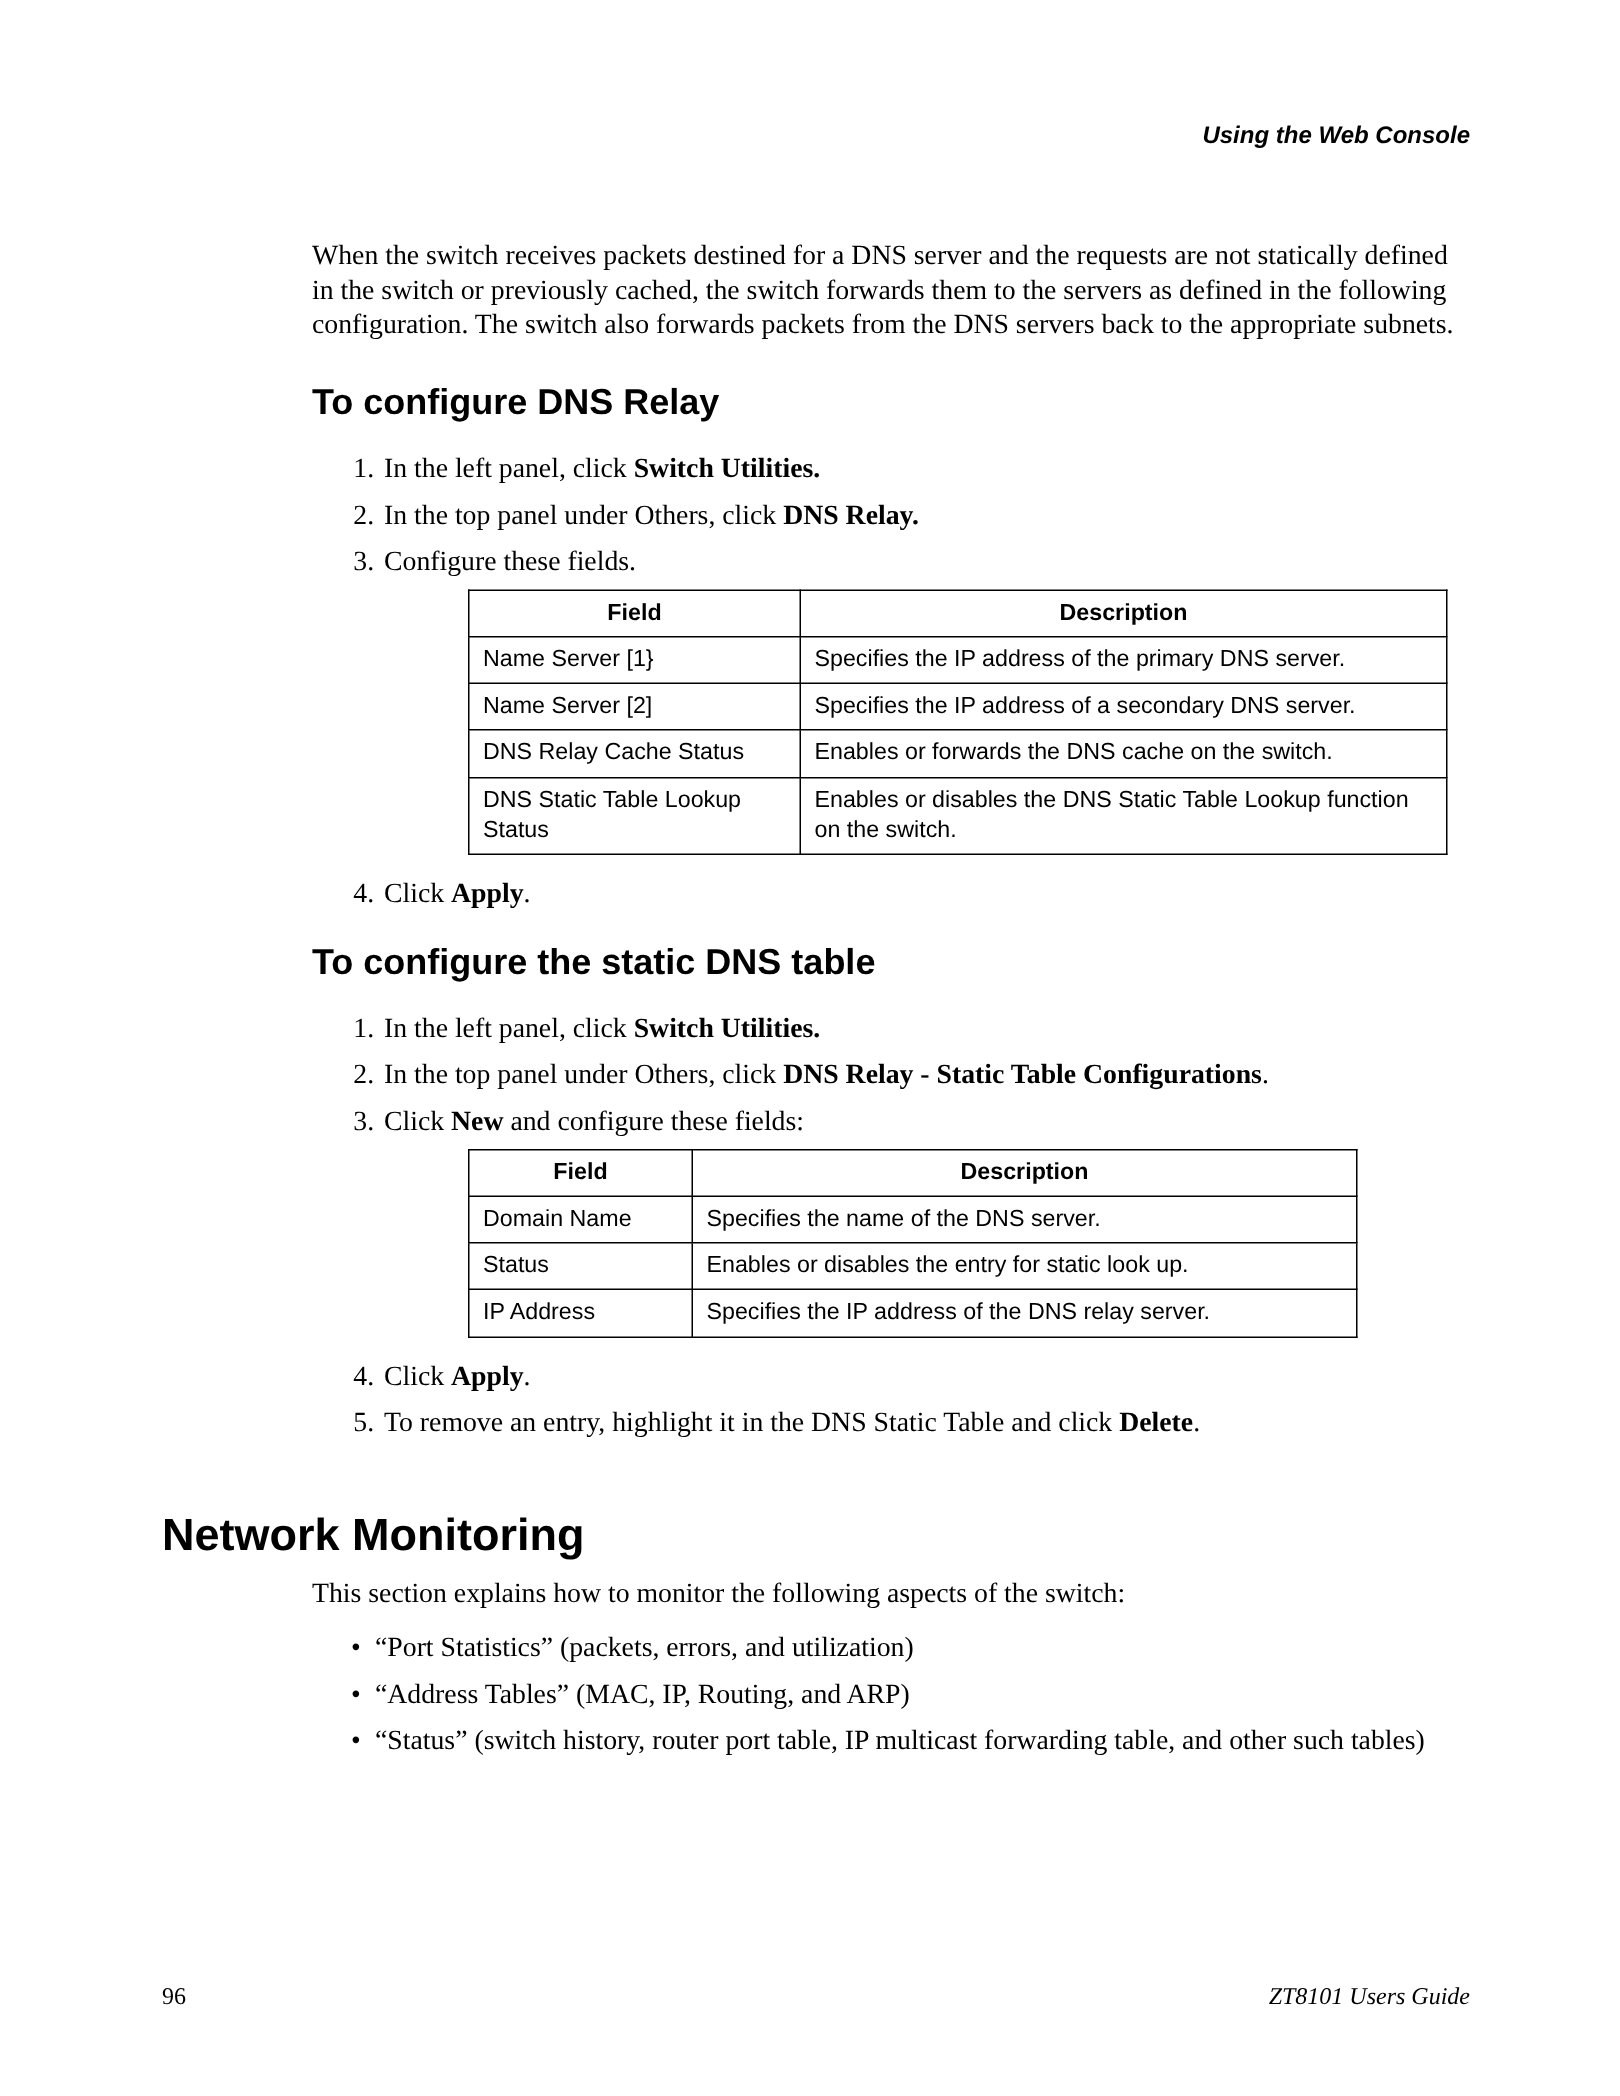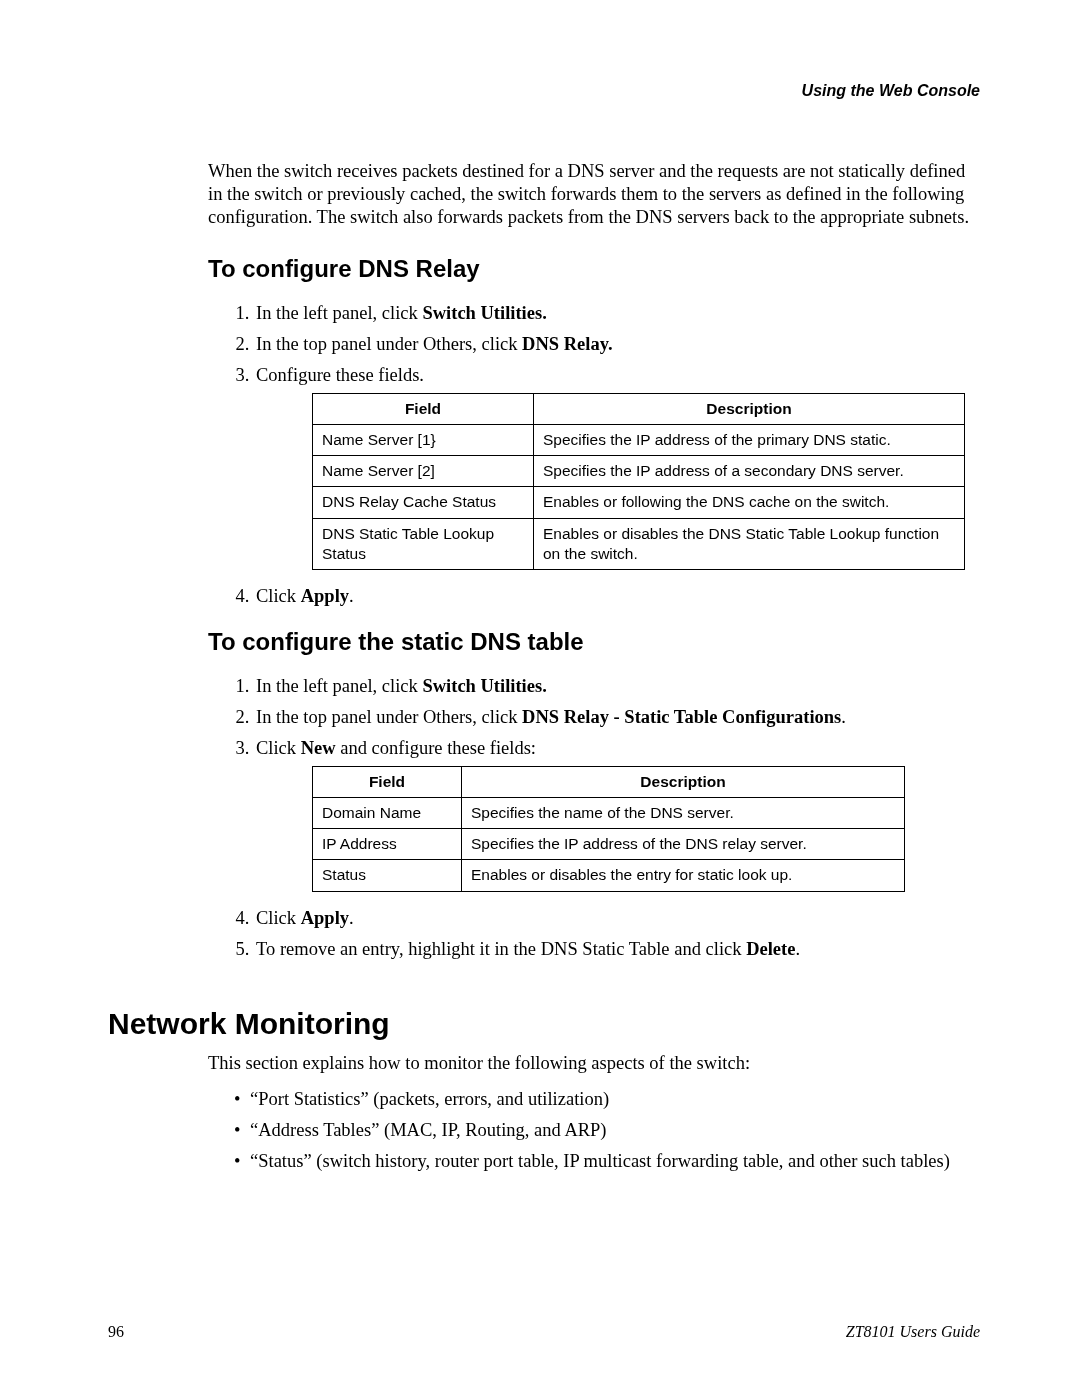--- a/index.html
+++ b/index.html
@@ -125,29 +125,29 @@
       <li><span>Configure these fields.</span><b></b><span></span>
 
         <table class="fields">
           <tbody>
               <tr>
             <th class="t1-c1">Field</th>
             <th class="t1-c2">Description</th>
           </tr>
           <tr>
                 <td>Name Server [1}</td>
-                <td>Specifies the IP address of the primary DNS static.</td>
+                <td>Specifies the IP address of the primary DNS server.</td>
               </tr>
           <tr>
                 <td>Name Server [2]</td>
                 <td>Specifies the IP address of a secondary DNS server.</td>
               </tr>
           <tr>
                 <td>DNS Relay Cache Status</td>
-                <td>Enables or following the DNS cache on the switch.</td>
+                <td>Enables or forwards the DNS cache on the switch.</td>
               </tr>
           <tr>
                 <td>DNS Static Table Lookup Status</td>
                 <td>Enables or disables the DNS Static Table Lookup function on the switch.</td>
               </tr>
         </tbody>
           </table>
       </li>
       <li><span>Click </span><b>Apply</b><span>.</span></li>
     </ol>
@@ -164,26 +164,26 @@
           <tbody>
               <tr>
             <th class="t2-c1">Field</th>
             <th class="t2-c2">Description</th>
           </tr>
           <tr>
                 <td>Domain Name</td>
                 <td>Specifies the name of the DNS server.</td>
               </tr>
           <tr>
+                <td>Status</td>
+                <td>Enables or disables the entry for static look up.</td>
+              </tr>
+          <tr>
                 <td>IP Address</td>
                 <td>Specifies the IP address of the DNS relay server.</td>
-              </tr>
-          <tr>
-                <td>Status</td>
-                <td>Enables or disables the entry for static look up.</td>
               </tr>
         </tbody>
           </table>
       </li>
       <li><span>Click </span><b>Apply</b><span>.</span></li>
       <li><span>To remove an entry, highlight it in the DNS Static Table and click </span><b>Delete</b><span>.</span></li>
     </ol>
   </div>
 
   <div class="h1">Network Monitoring</div>

